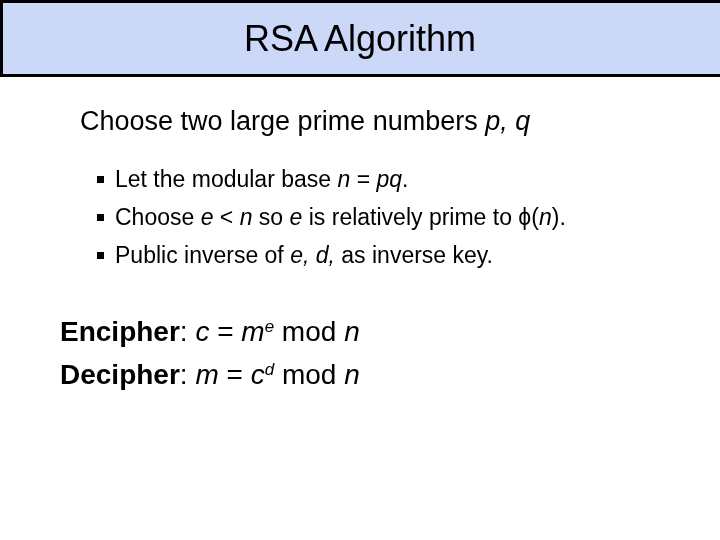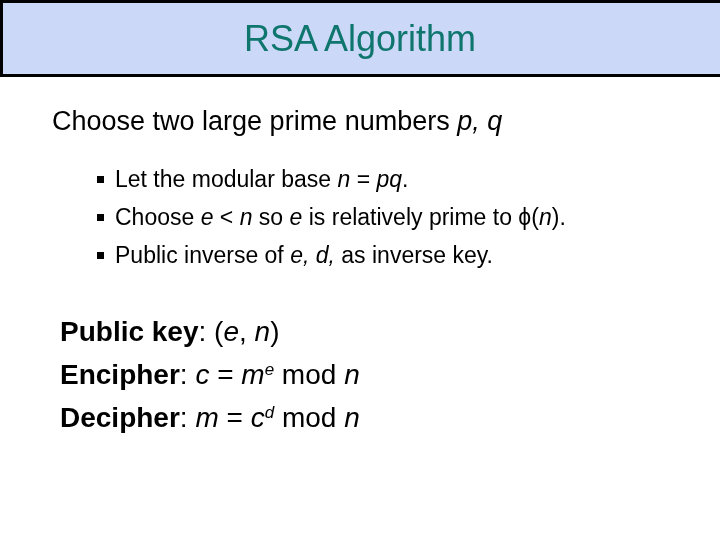--- a/index.html
+++ b/index.html
@@ -27,30 +27,30 @@
     background: #ccd8f8;
     border: 3px solid #000000;
     display: flex;
     align-items: center;
     justify-content: center;
   }
   .title-bar .title-text {
     font-size: 36px;
     line-height: 36px;
     padding-right: 10px;
-    color: #0f766e;
+    color: #000000;
   }
   .body-area {
     position: absolute;
     top: 77px;
     left: 0;
     width: 720px;
   }
   .heading {
-    margin: 28px 0 0 52px;
+    margin: 28px 0 0 80px;
     font-size: 27px;
     line-height: 32px;
   }
   .bullet-list {
     list-style: none;
     margin: 23px 0 0 0;
     padding: 0 0 0 97px;
   }
   .bullet-item {
     font-size: 23px;
@@ -94,19 +94,18 @@
 
     <div class="heading"><span>Choose two large prime numbers </span><span class="i">p, q</span></div>
 
     <ul class="bullet-list">
       <li class="bullet-item"><span class="bullet-marker"></span><span>Let the modular base </span><span class="i">n</span><span> = </span><span class="i">pq</span><span>.</span></li>
       <li class="bullet-item"><span class="bullet-marker"></span><span>Choose </span><span class="i">e</span><span> &lt; </span><span class="i">n</span><span> so </span><span class="i">e</span><span> is relatively prime to ϕ(</span><span class="i">n</span><span>).</span></li>
       <li class="bullet-item"><span class="bullet-marker"></span><span>Public inverse of </span><span class="i">e, d,</span><span> as inverse key.</span></li>
     </ul>
 
     <div class="defs">
-      <div class="def-line"><span class="b">Public key</span><span>: (</span><span class="i">e</span><span>, </span><span class="i">n</span><span>)</span></div>
       <div class="def-line"><span class="b">Encipher</span><span>: </span><span class="i">c</span><span> = </span><span class="i">m</span><span class="i sup">e</span><span> mod </span><span class="i">n</span></div>
       <div class="def-line"><span class="b">Decipher</span><span>: </span><span class="i">m</span><span> = </span><span class="i">c</span><span class="i sup">d</span><span> mod </span><span class="i">n</span></div>
     </div>
 
   </div>
 </div>
 
 </body></html>

